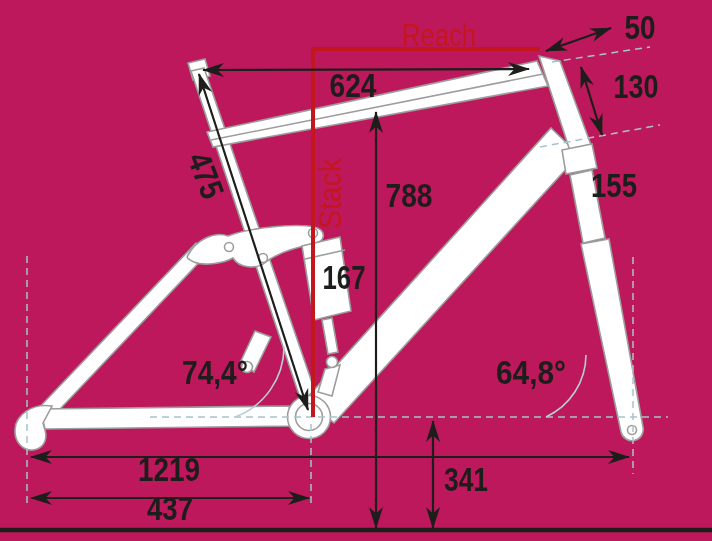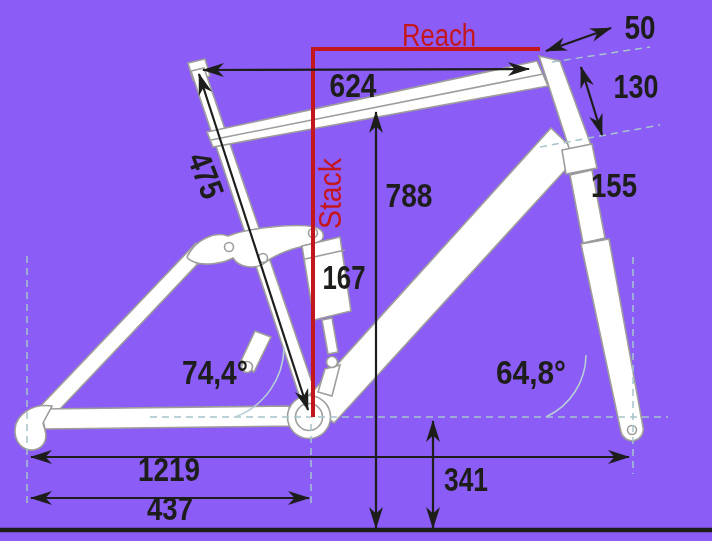--- a/index.html
+++ b/index.html
@@ -1,16 +1,16 @@
 <!DOCTYPE html>
 <html><head>
 <meta charset="utf-8">
 <style>
   html,body{margin:0;padding:0;background:#fff;}
-  .stage{position:relative;width:712px;height:541px;background:#8b5cf6;overflow:hidden;}
+  .stage{position:relative;width:712px;height:541px;background:#be185d;overflow:hidden;}
   svg{display:block;}
   .dim-label{font:700 33px "Liberation Sans", sans-serif;fill:#1d1d1b;}
   .red-label{font:400 31px "Liberation Sans", sans-serif;fill:#c4161d;}
 </style>
 </head>
 <body>
 
 <div class="stage">
 <svg width="712" height="541" viewBox="0 0 712 541">
   <defs>

